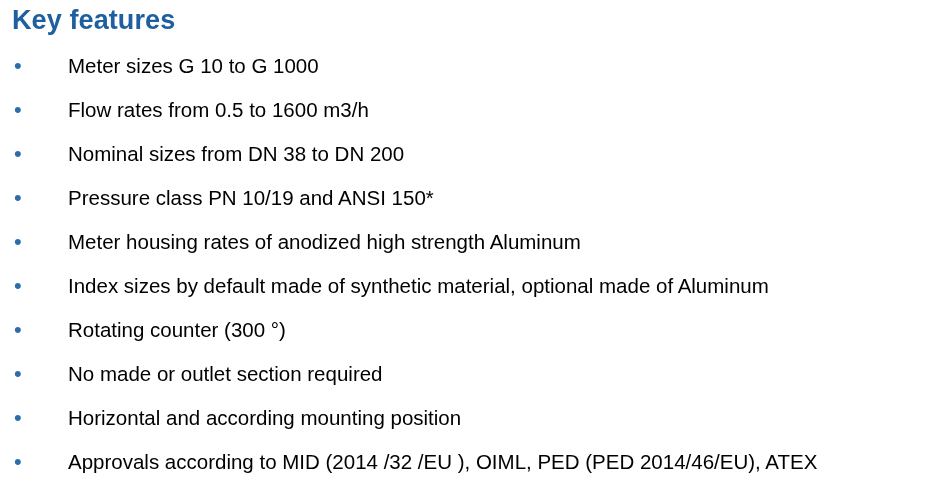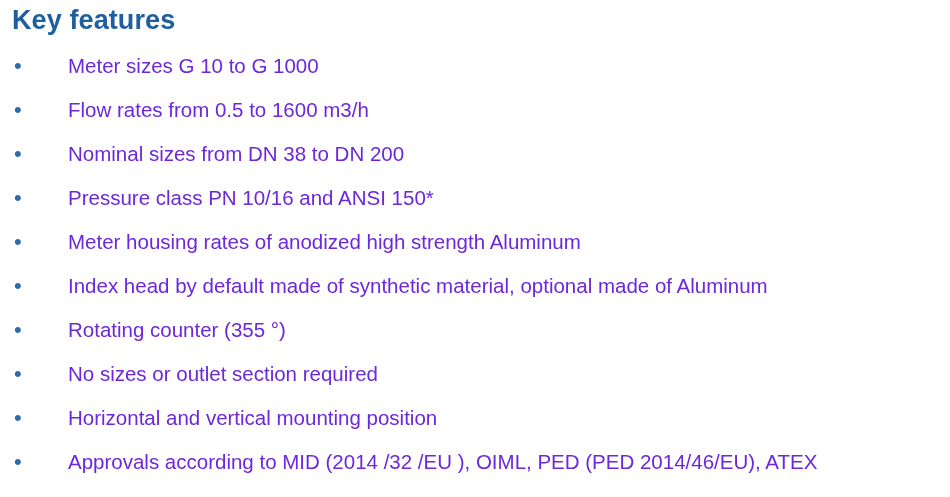--- a/index.html
+++ b/index.html
@@ -46,21 +46,21 @@
     font-size: 22px;
     line-height: 44px;
     text-align: left;
     padding-left: 4px;
     box-sizing: border-box;
   }
   .bullet-text {
     flex: 1 1 auto;
     font-size: 20.5px;
     line-height: 44px;
-    color: #6d28d9;
+    color: #000000;
     white-space: nowrap;
   }
 </style>
 </head>
 <body>
 
 <div class="slide">
 
   <h1 class="title">Key features</h1>
 
@@ -76,46 +76,46 @@
       <span class="bullet-text">Flow rates from 0.5 to 1600 m3/h</span>
     </li>
 
     <li class="bullet-item">
       <span class="bullet-marker">•</span>
       <span class="bullet-text">Nominal sizes from DN 38 to DN 200</span>
     </li>
 
     <li class="bullet-item">
       <span class="bullet-marker">•</span>
-      <span class="bullet-text">Pressure class PN 10/16 and ANSI 150*</span>
+      <span class="bullet-text">Pressure class PN 10/19 and ANSI 150*</span>
     </li>
 
     <li class="bullet-item">
       <span class="bullet-marker">•</span>
       <span class="bullet-text">Meter housing rates of anodized high strength Aluminum</span>
     </li>
 
     <li class="bullet-item">
       <span class="bullet-marker">•</span>
-      <span class="bullet-text">Index head by default made of synthetic material, optional made of Aluminum</span>
+      <span class="bullet-text">Index sizes by default made of synthetic material, optional made of Aluminum</span>
     </li>
 
     <li class="bullet-item">
       <span class="bullet-marker">•</span>
-      <span class="bullet-text">Rotating counter (355 °)</span>
+      <span class="bullet-text">Rotating counter (300 °)</span>
     </li>
 
     <li class="bullet-item">
       <span class="bullet-marker">•</span>
-      <span class="bullet-text">No sizes or outlet section required</span>
+      <span class="bullet-text">No made or outlet section required</span>
     </li>
 
     <li class="bullet-item">
       <span class="bullet-marker">•</span>
-      <span class="bullet-text">Horizontal and vertical mounting position</span>
+      <span class="bullet-text">Horizontal and according mounting position</span>
     </li>
 
     <li class="bullet-item">
       <span class="bullet-marker">•</span>
       <span class="bullet-text">Approvals according to MID (2014 /32 /EU ), OIML, PED (PED 2014/46/EU), ATEX</span>
     </li>
 
   </ul>
 </div>
 

